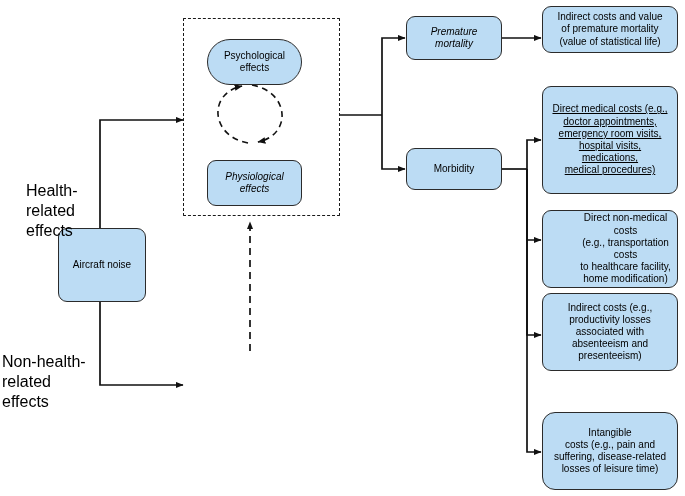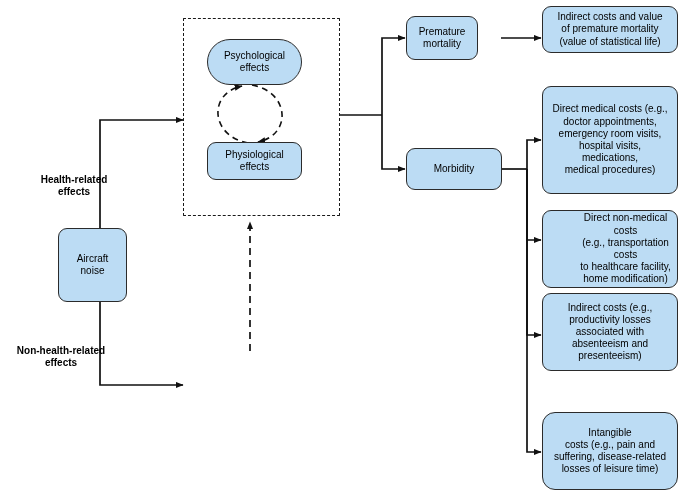--- a/index.html
+++ b/index.html
@@ -30,26 +30,25 @@
     line-height: 1.22;
     padding: 3px 5px;
   }
   .node span {
     display: block;
     width: 100%;
     white-space: pre-line;
   }
   .plain-label {
     position: absolute;
-    font-size: 10px;
+    font-size: 16px;
     color: #000000;
     line-height: 1.25;
     white-space: pre-line;
-    text-align: center;
-    font-weight: bold;
+    text-align: left;
   }
   svg.edges {
     position: absolute;
     left: 0;
     top: 0;
     width: 685px;
     height: 496px;
     pointer-events: none;
   }
   .dashbox {
@@ -92,51 +91,51 @@
 
     <path d="M501,169 L527,169" fill="none" stroke="#111111" stroke-width="1.7"></path>
     <path d="M527,169 L527,140 L541,140" fill="none" stroke="#111111" stroke-width="1.7" marker-end="url(#arrow)"></path>
     <path d="M527,169 L527,240 L541,240" fill="none" stroke="#111111" stroke-width="1.7" marker-end="url(#arrow)"></path>
     <path d="M527,169 L527,335 L541,335" fill="none" stroke="#111111" stroke-width="1.7" marker-end="url(#arrow)"></path>
     <path d="M527,169 L527,452 L541,452" fill="none" stroke="#111111" stroke-width="1.7" marker-end="url(#arrow)"></path>
   </svg>
 
   <div class="dashbox" style="left:183px; top:18px; width:157px; height:198px;"></div>
 
-  <div class="node" style="left:58px; top:228px; width:69px; height:74px;">
+  <div class="node" style="left:58px; top:228px; width:88px; height:74px;">
     <span>Aircraft noise</span>
   </div>
 
   <div class="node" style="left:207px; top:39px; width:95px; height:46px;border-radius:23px;">
     <span>Psychological
 effects</span>
   </div>
 
-  <div class="node" style="left:207px; top:142px; width:95px; height:38px;">
+  <div class="node" style="left:207px; top:160px; width:95px; height:46px;font-style:italic;">
     <span>Physiological
 effects</span>
   </div>
 
 
-  <div class="node" style="left:406px; top:16px; width:72px; height:44px;">
+  <div class="node" style="left:406px; top:16px; width:96px; height:44px;font-style:italic;">
     <span>Premature
 mortality</span>
   </div>
 
   <div class="node" style="left:406px; top:148px; width:96px; height:42px;">
     <span>Morbidity</span>
   </div>
 
   <div class="node" style="left:542px; top:6px; width:136px; height:47px;">
     <span>Indirect costs and value
 of premature mortality
 (value of statistical life)</span>
   </div>
 
-  <div class="node" style="left:542px; top:86px; width:136px; height:108px;">
+  <div class="node" style="left:542px; top:86px; width:136px; height:108px;text-decoration:underline;">
     <span>Direct medical costs (e.g.,
 doctor appointments,
 emergency room visits,
 hospital visits,
 medications,
 medical procedures)</span>
   </div>
 
   <div class="node" style="left:542px; top:210px; width:136px; height:78px;padding-left:36px;">
     <span>Direct non-medical costs

